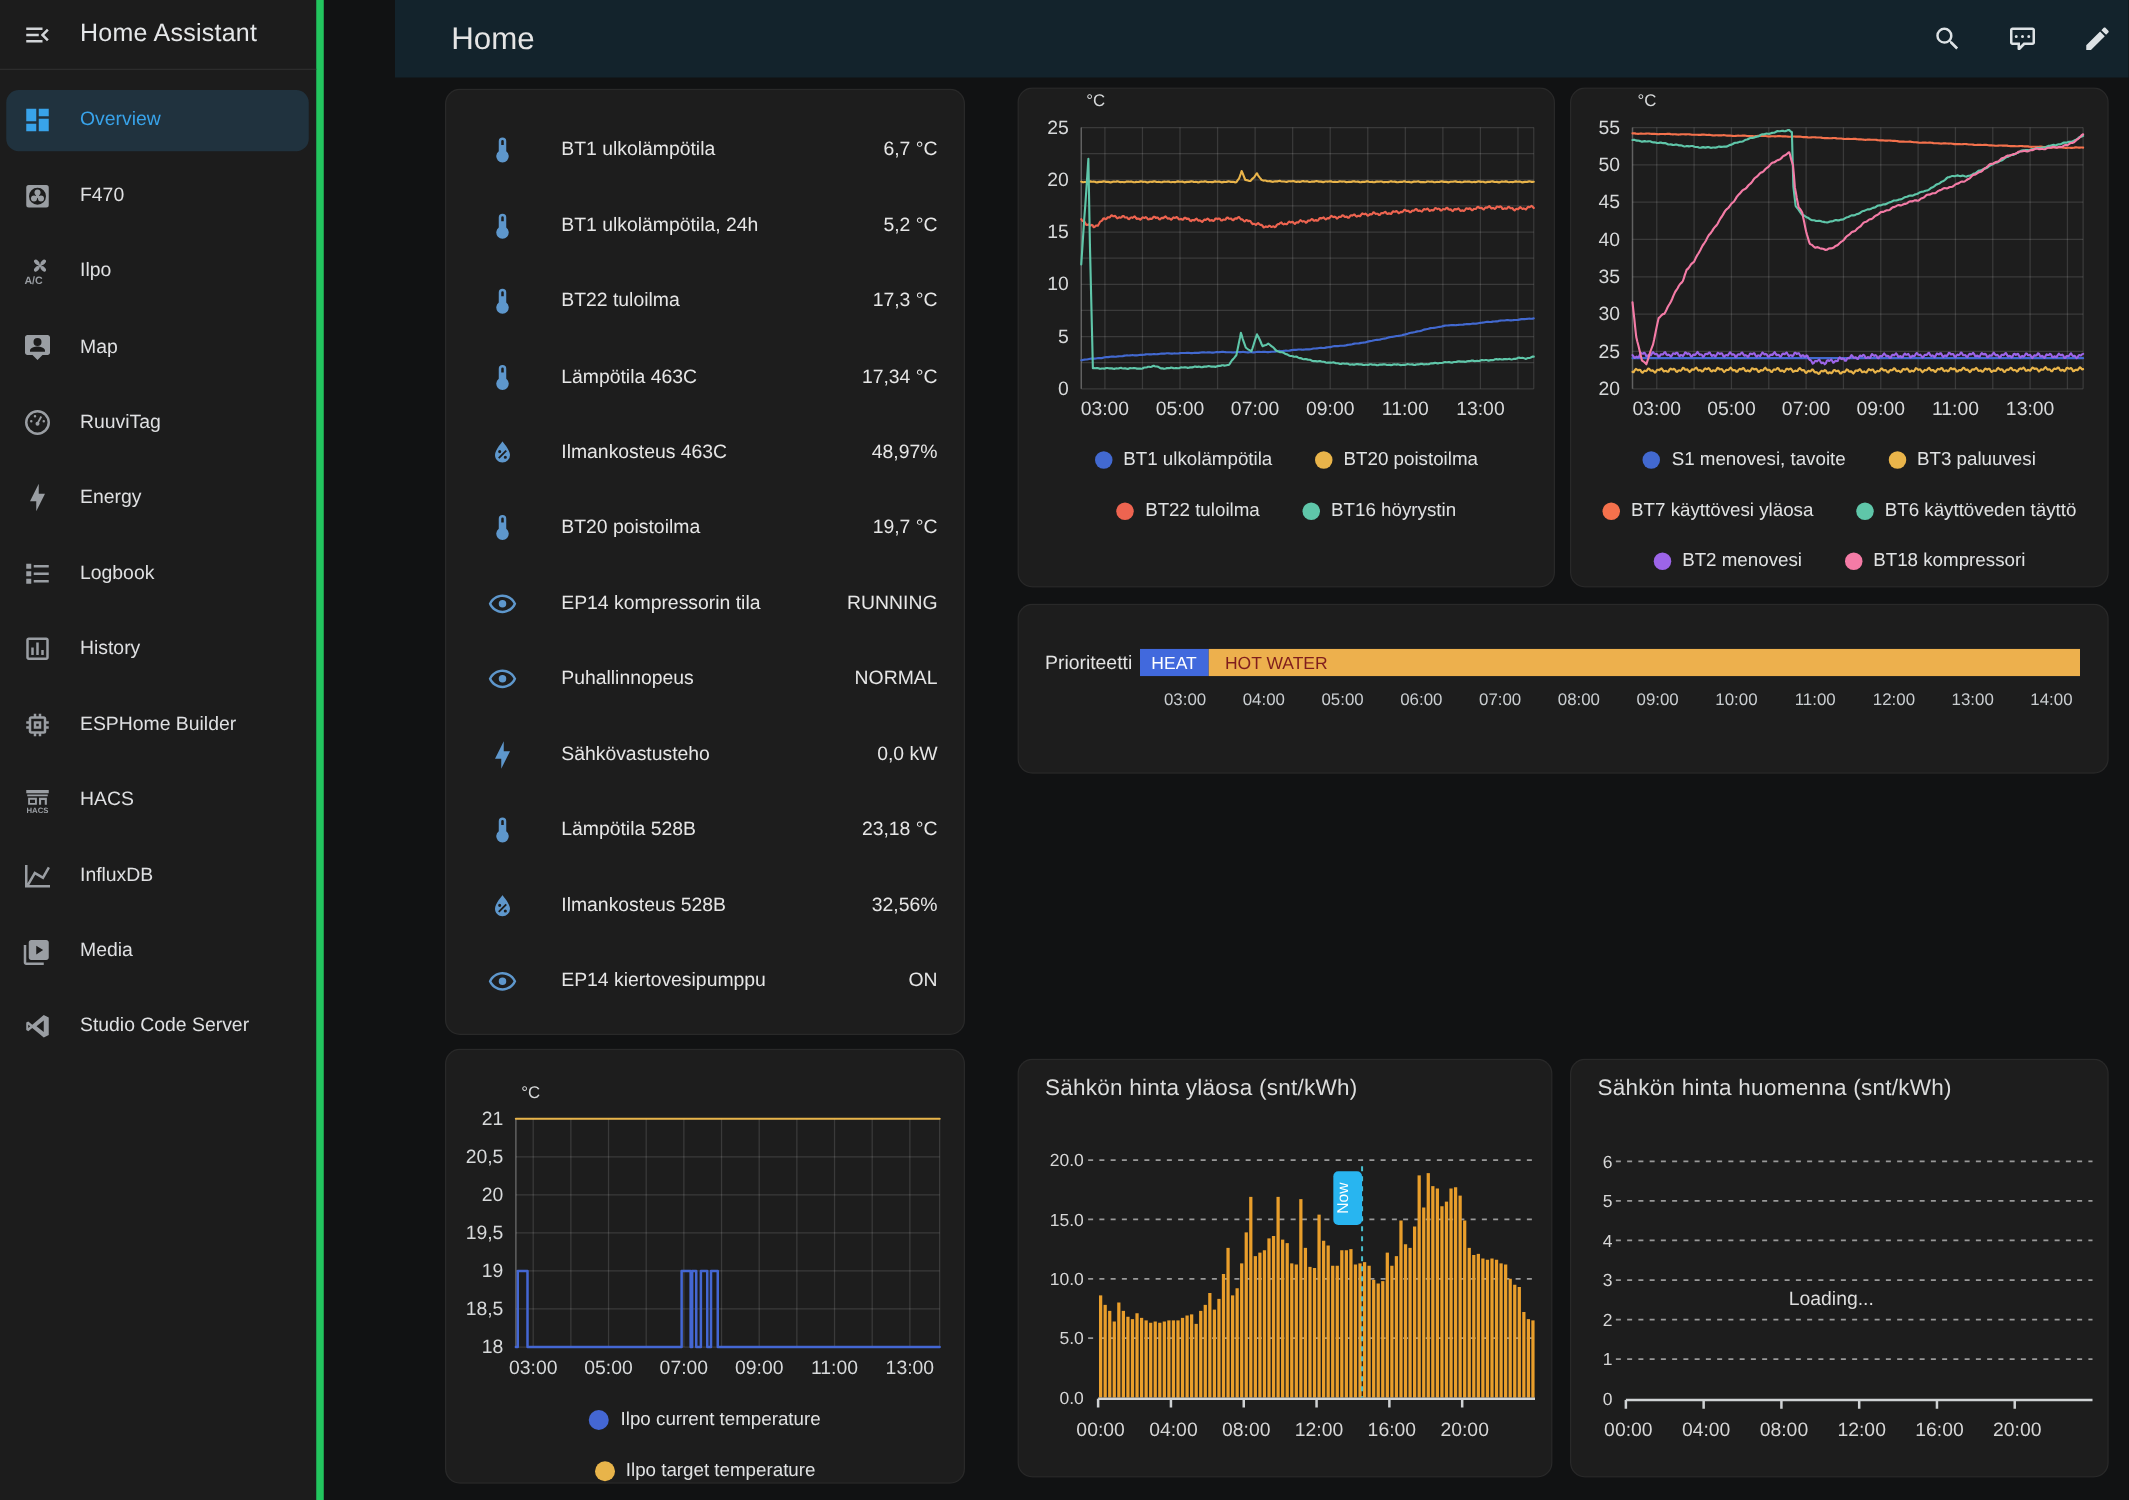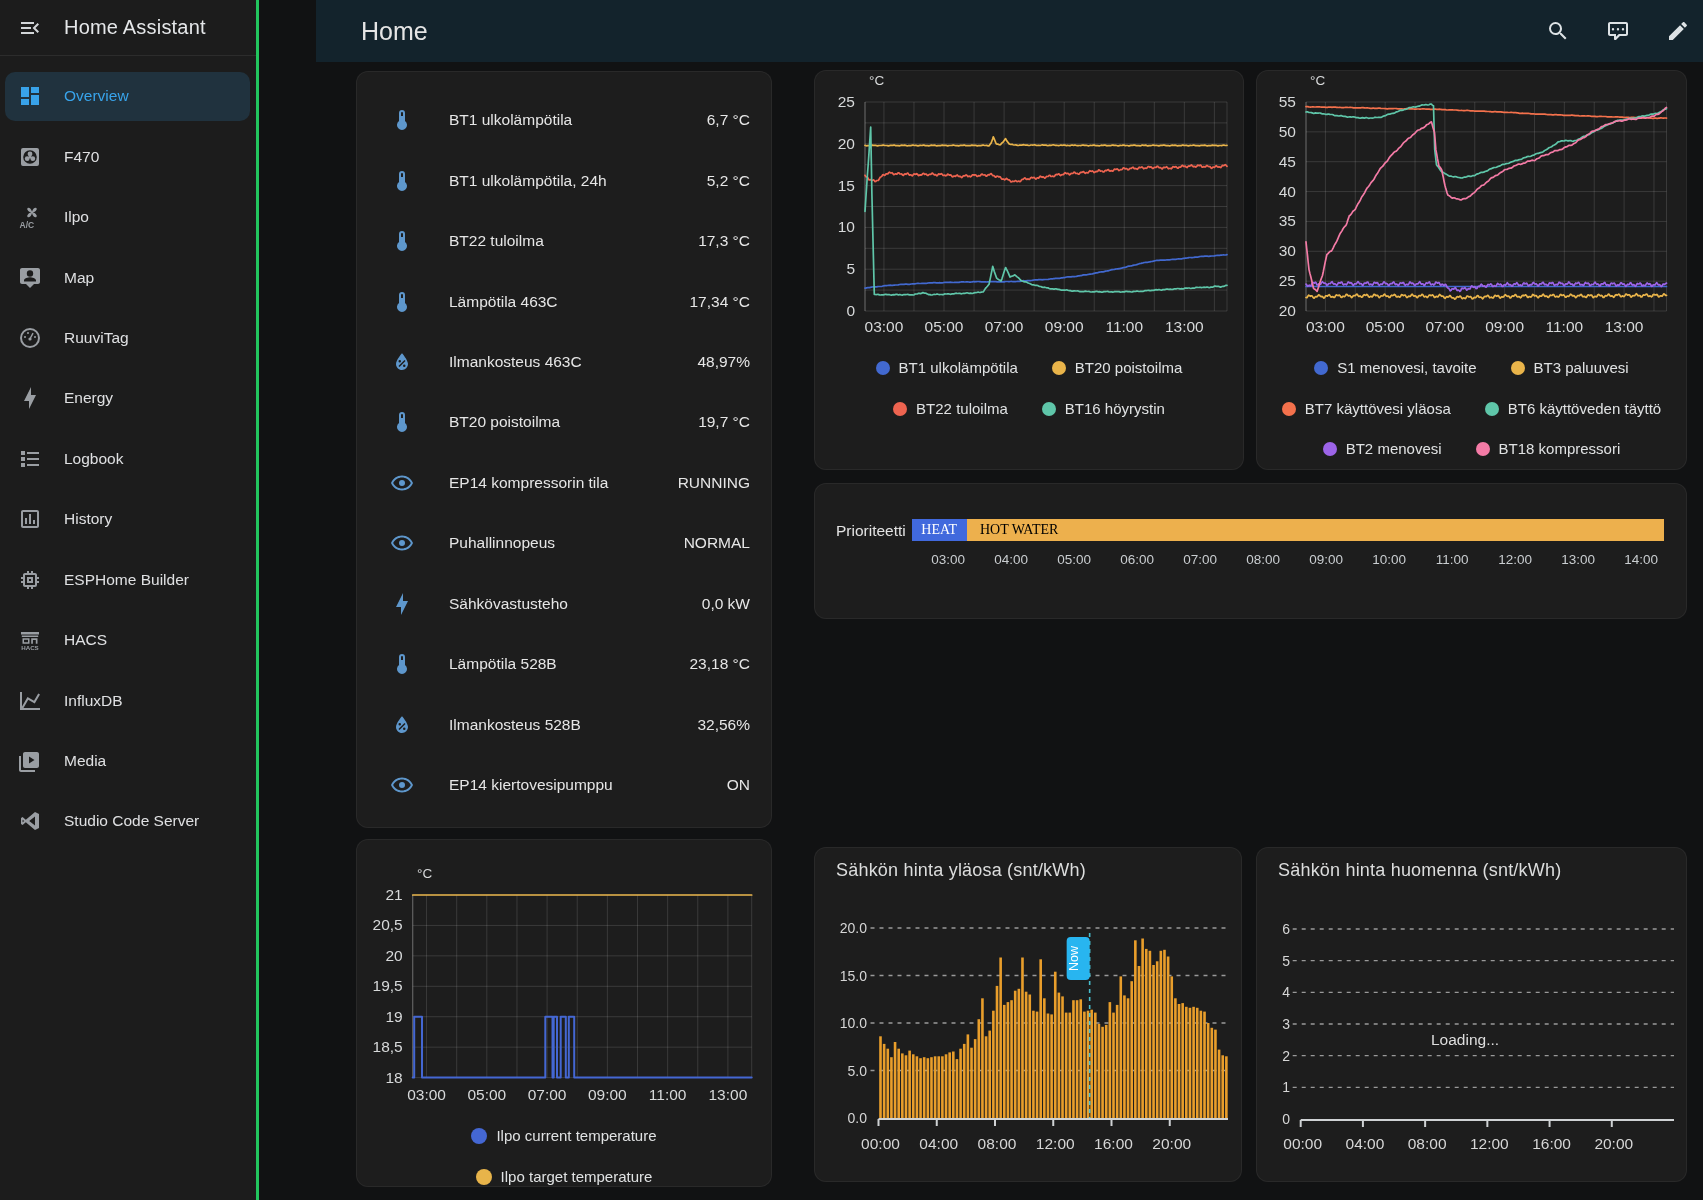--- a/index.html
+++ b/index.html
@@ -6,21 +6,21 @@
   html,body { width:1703px; height:1200px; overflow:hidden; }
   body {
     font-family:"Liberation Sans", sans-serif;
     background:#111213;
     color:#e4e4e4;
     position:relative;
   }
   
   #sidebar {
     position:absolute; left:0; top:0; width:259px; height:1200px;
-    background:#1c1c1c; border-right:3px solid #22c55e;
+    background:#1c1c1c; border-right:6px solid #22c55e;
   }
   #sidebar-header {
     height:56px; display:flex; align-items:center;
     border-bottom:1px solid #2c2c2c;
   }
   #menu-btn { width:24px; height:24px; margin-left:18px; color:#d2d5d8; flex:0 0 auto; cursor:pointer; }
   #sidebar-title { margin-left:22px; font-size:20px; color:#e5e7e9; letter-spacing:.2px; }
   #sidebar-items { position:absolute; left:0; top:66px; right:0; }
   .nav-item {
     height:60.45px; display:flex; align-items:center; position:relative;
@@ -68,21 +68,21 @@
   .legend-dot { width:14px; height:14px; border-radius:50%; flex:0 0 auto; }
   .legend-label { font-size:15px; color:#e0e2e3; }
   #card-ilpo .legend-dot { width:16px; height:16px; }
   
   .price-title { position:absolute; left:21px; top:12px; font-size:18px; font-weight:500; color:#dcdddd; letter-spacing:.2px; }
   .loading-text { position:absolute; font-size:15.5px; color:#dedede; }
   
   #tl-label { position:absolute; left:21px; top:38px; font-size:15.5px; color:#e3e3e3; }
   #tl-bar { position:absolute; left:96.5px; top:35px; width:753px; height:22px; display:flex; overflow:hidden; }
   .tl-seg { height:100%; display:flex; align-items:center; overflow:hidden; white-space:nowrap; }
-  .tl-seg span { font-size:14px; font-weight:500;font-family:Liberation Serif, serif; }
+  .tl-seg span { font-size:14px; font-weight:500; }
   .tl-ticks { position:absolute; top:68px; left:0; right:0; }
   .tl-tick { position:absolute; transform:translateX(-50%); font-size:13.5px; color:#c9cdd0; }
 </style>
 </head>
 <body>
 
 <div id="sidebar">
   <div id="sidebar-header">
     <span id="menu-btn"><svg viewBox="0 0 24 24" width="24" height="24">
           <path fill="currentColor" d="M21,15.61L19.59,17L14.58,12L19.59,7L21,8.39L17.44,12L21,15.61M3,6H16V8H3V6M3,13V11H13V13H3M3,18V16H16V18H3Z"></path>
@@ -447,21 +447,21 @@
     </div>
 </div>
 
 <div class="card" id="card-timeline">
   <span id="tl-label">Prioriteetti</span>
   <div id="tl-bar">
       <div class="tl-seg" style="width: 7.36402%; background: rgb(65, 105, 221); justify-content: center;">
         <span style="color: rgb(255, 255, 255);">HEAT</span>
       </div>
       <div class="tl-seg" style="width: 92.636%; background: rgb(237, 176, 77); justify-content: flex-start;">
-        <span style="color: #000000; margin-left: 13px;">HOT WATER</span>
+        <span style="color: #7f1d1d; margin-left: 13px;">HOT WATER</span>
       </div>
     </div>
   <div class="tl-ticks">
       <span class="tl-tick" style="left: 133.047px;">03:00</span>
       <span class="tl-tick" style="left: 196.06px;">04:00</span>
       <span class="tl-tick" style="left: 259.072px;">05:00</span>
       <span class="tl-tick" style="left: 322.085px;">06:00</span>
       <span class="tl-tick" style="left: 385.097px;">07:00</span>
       <span class="tl-tick" style="left: 448.11px;">08:00</span>
       <span class="tl-tick" style="left: 511.123px;">09:00</span>

